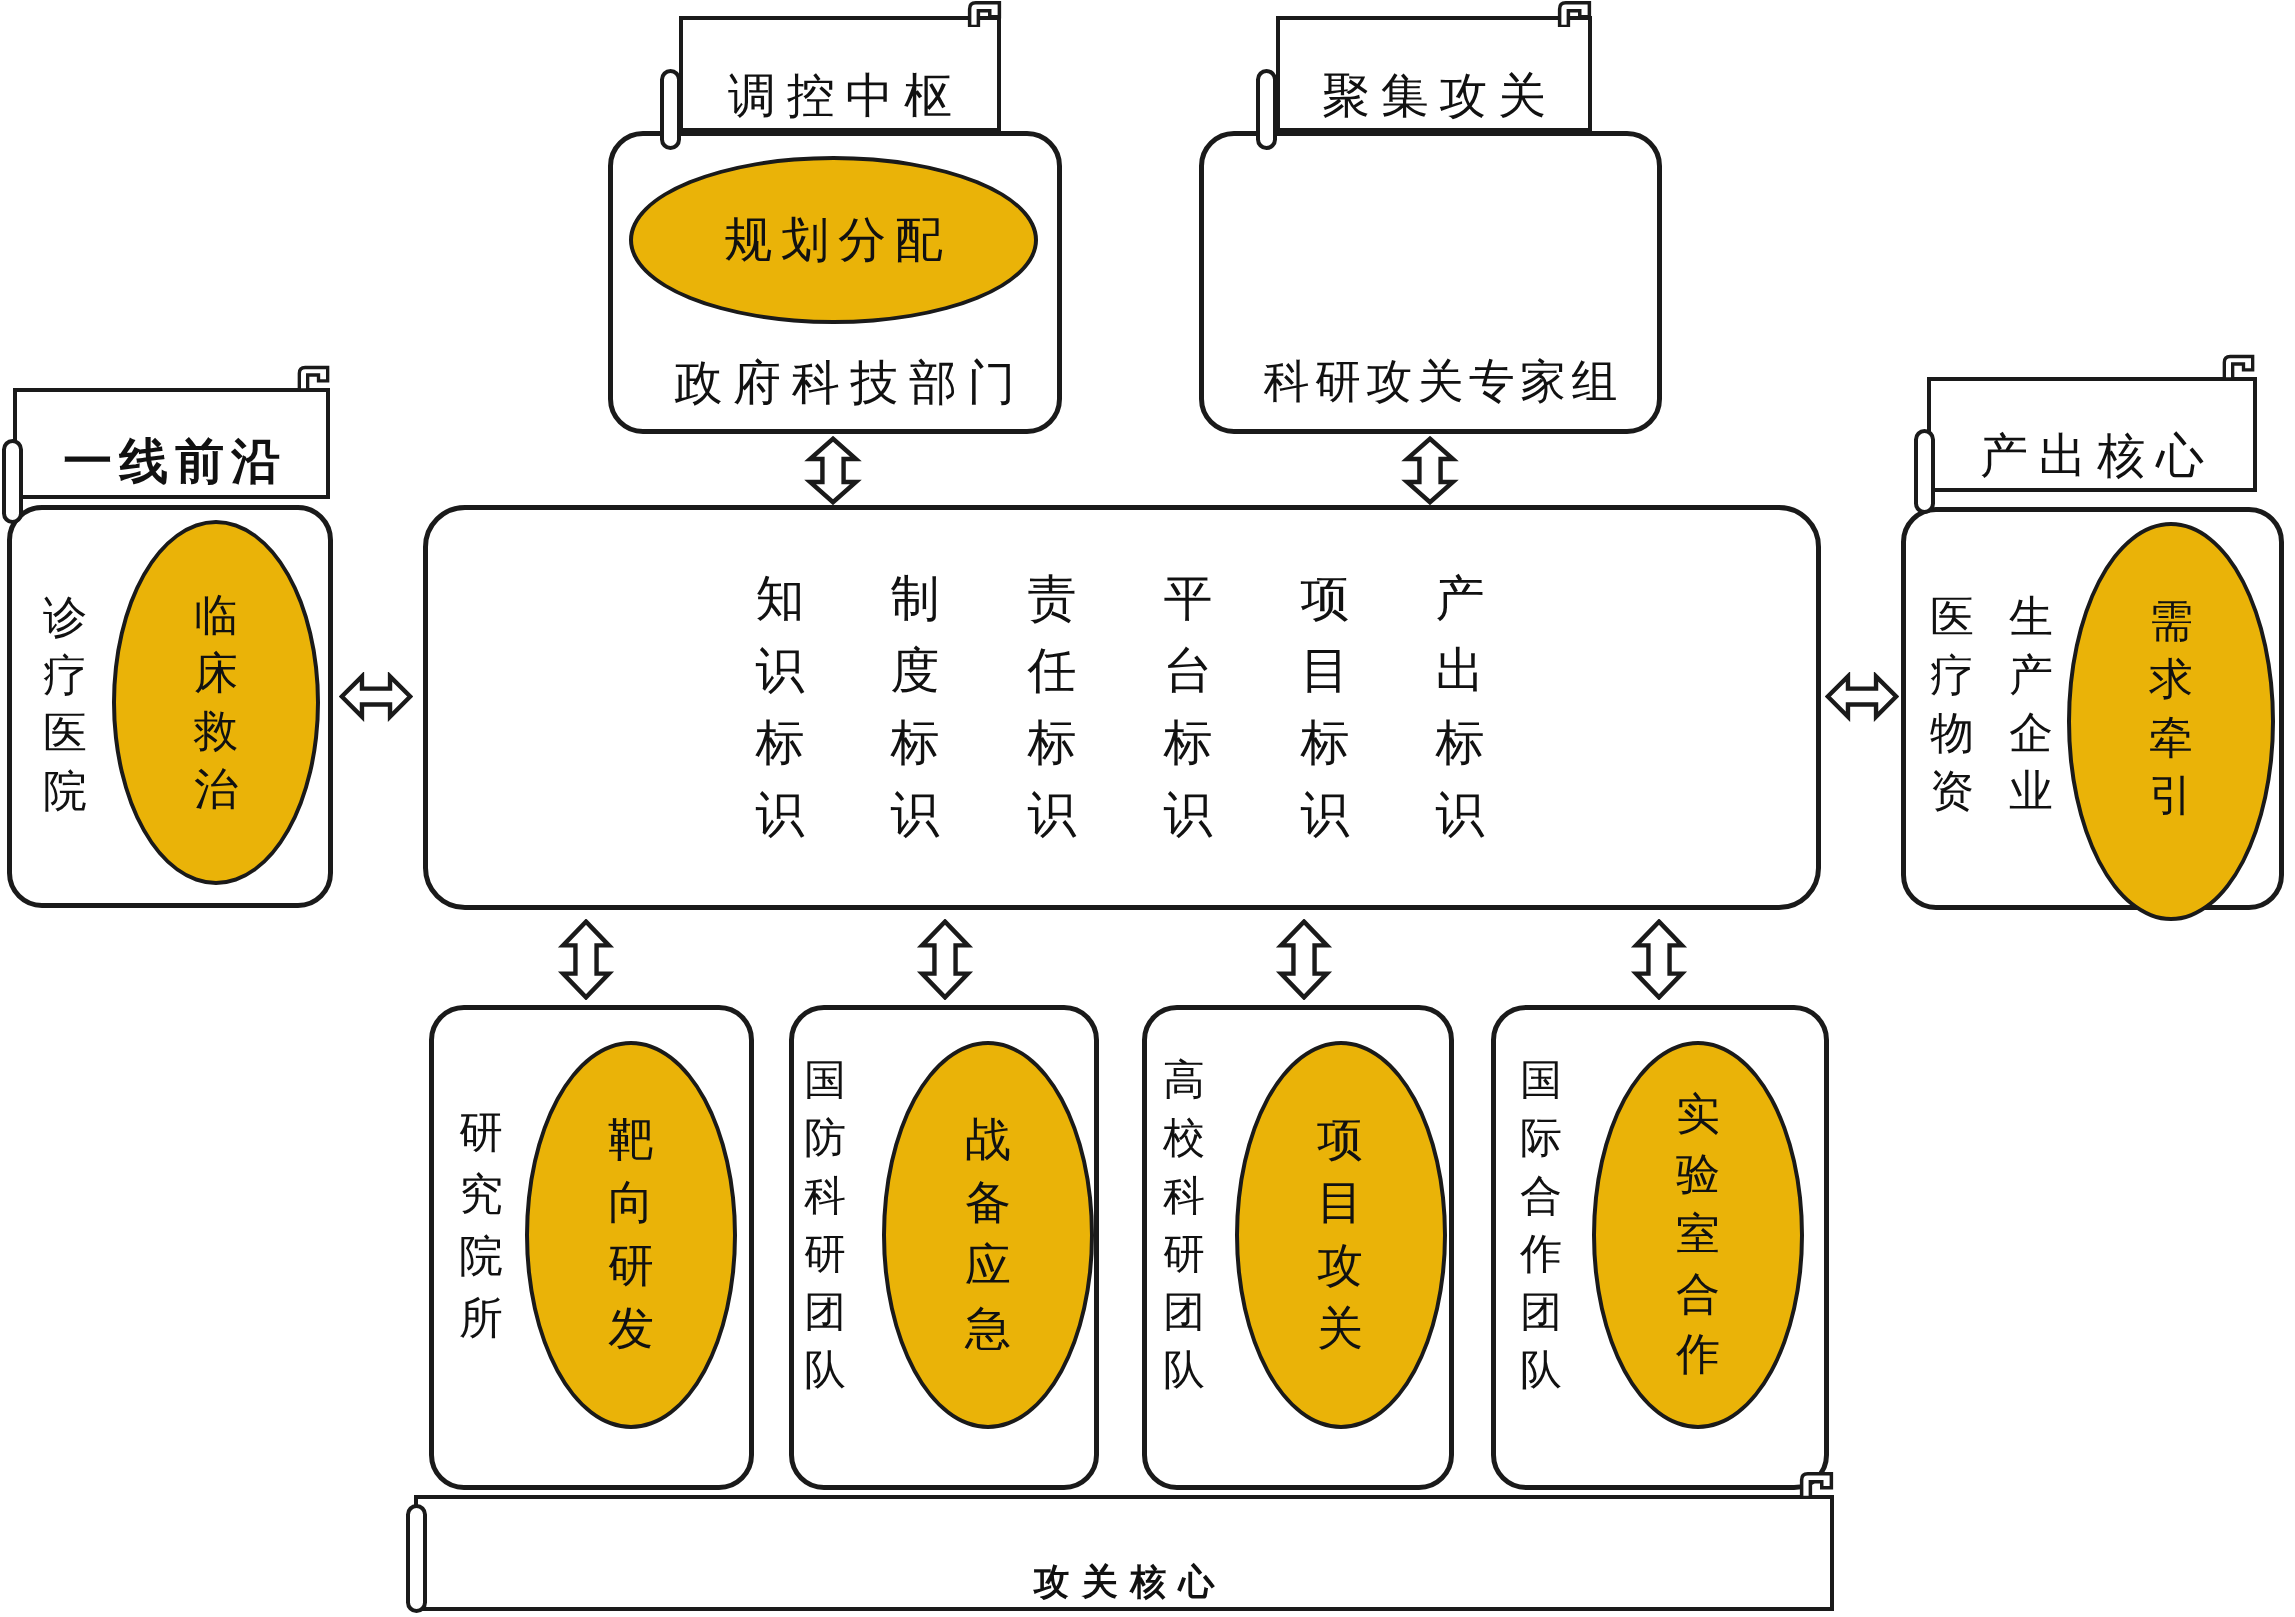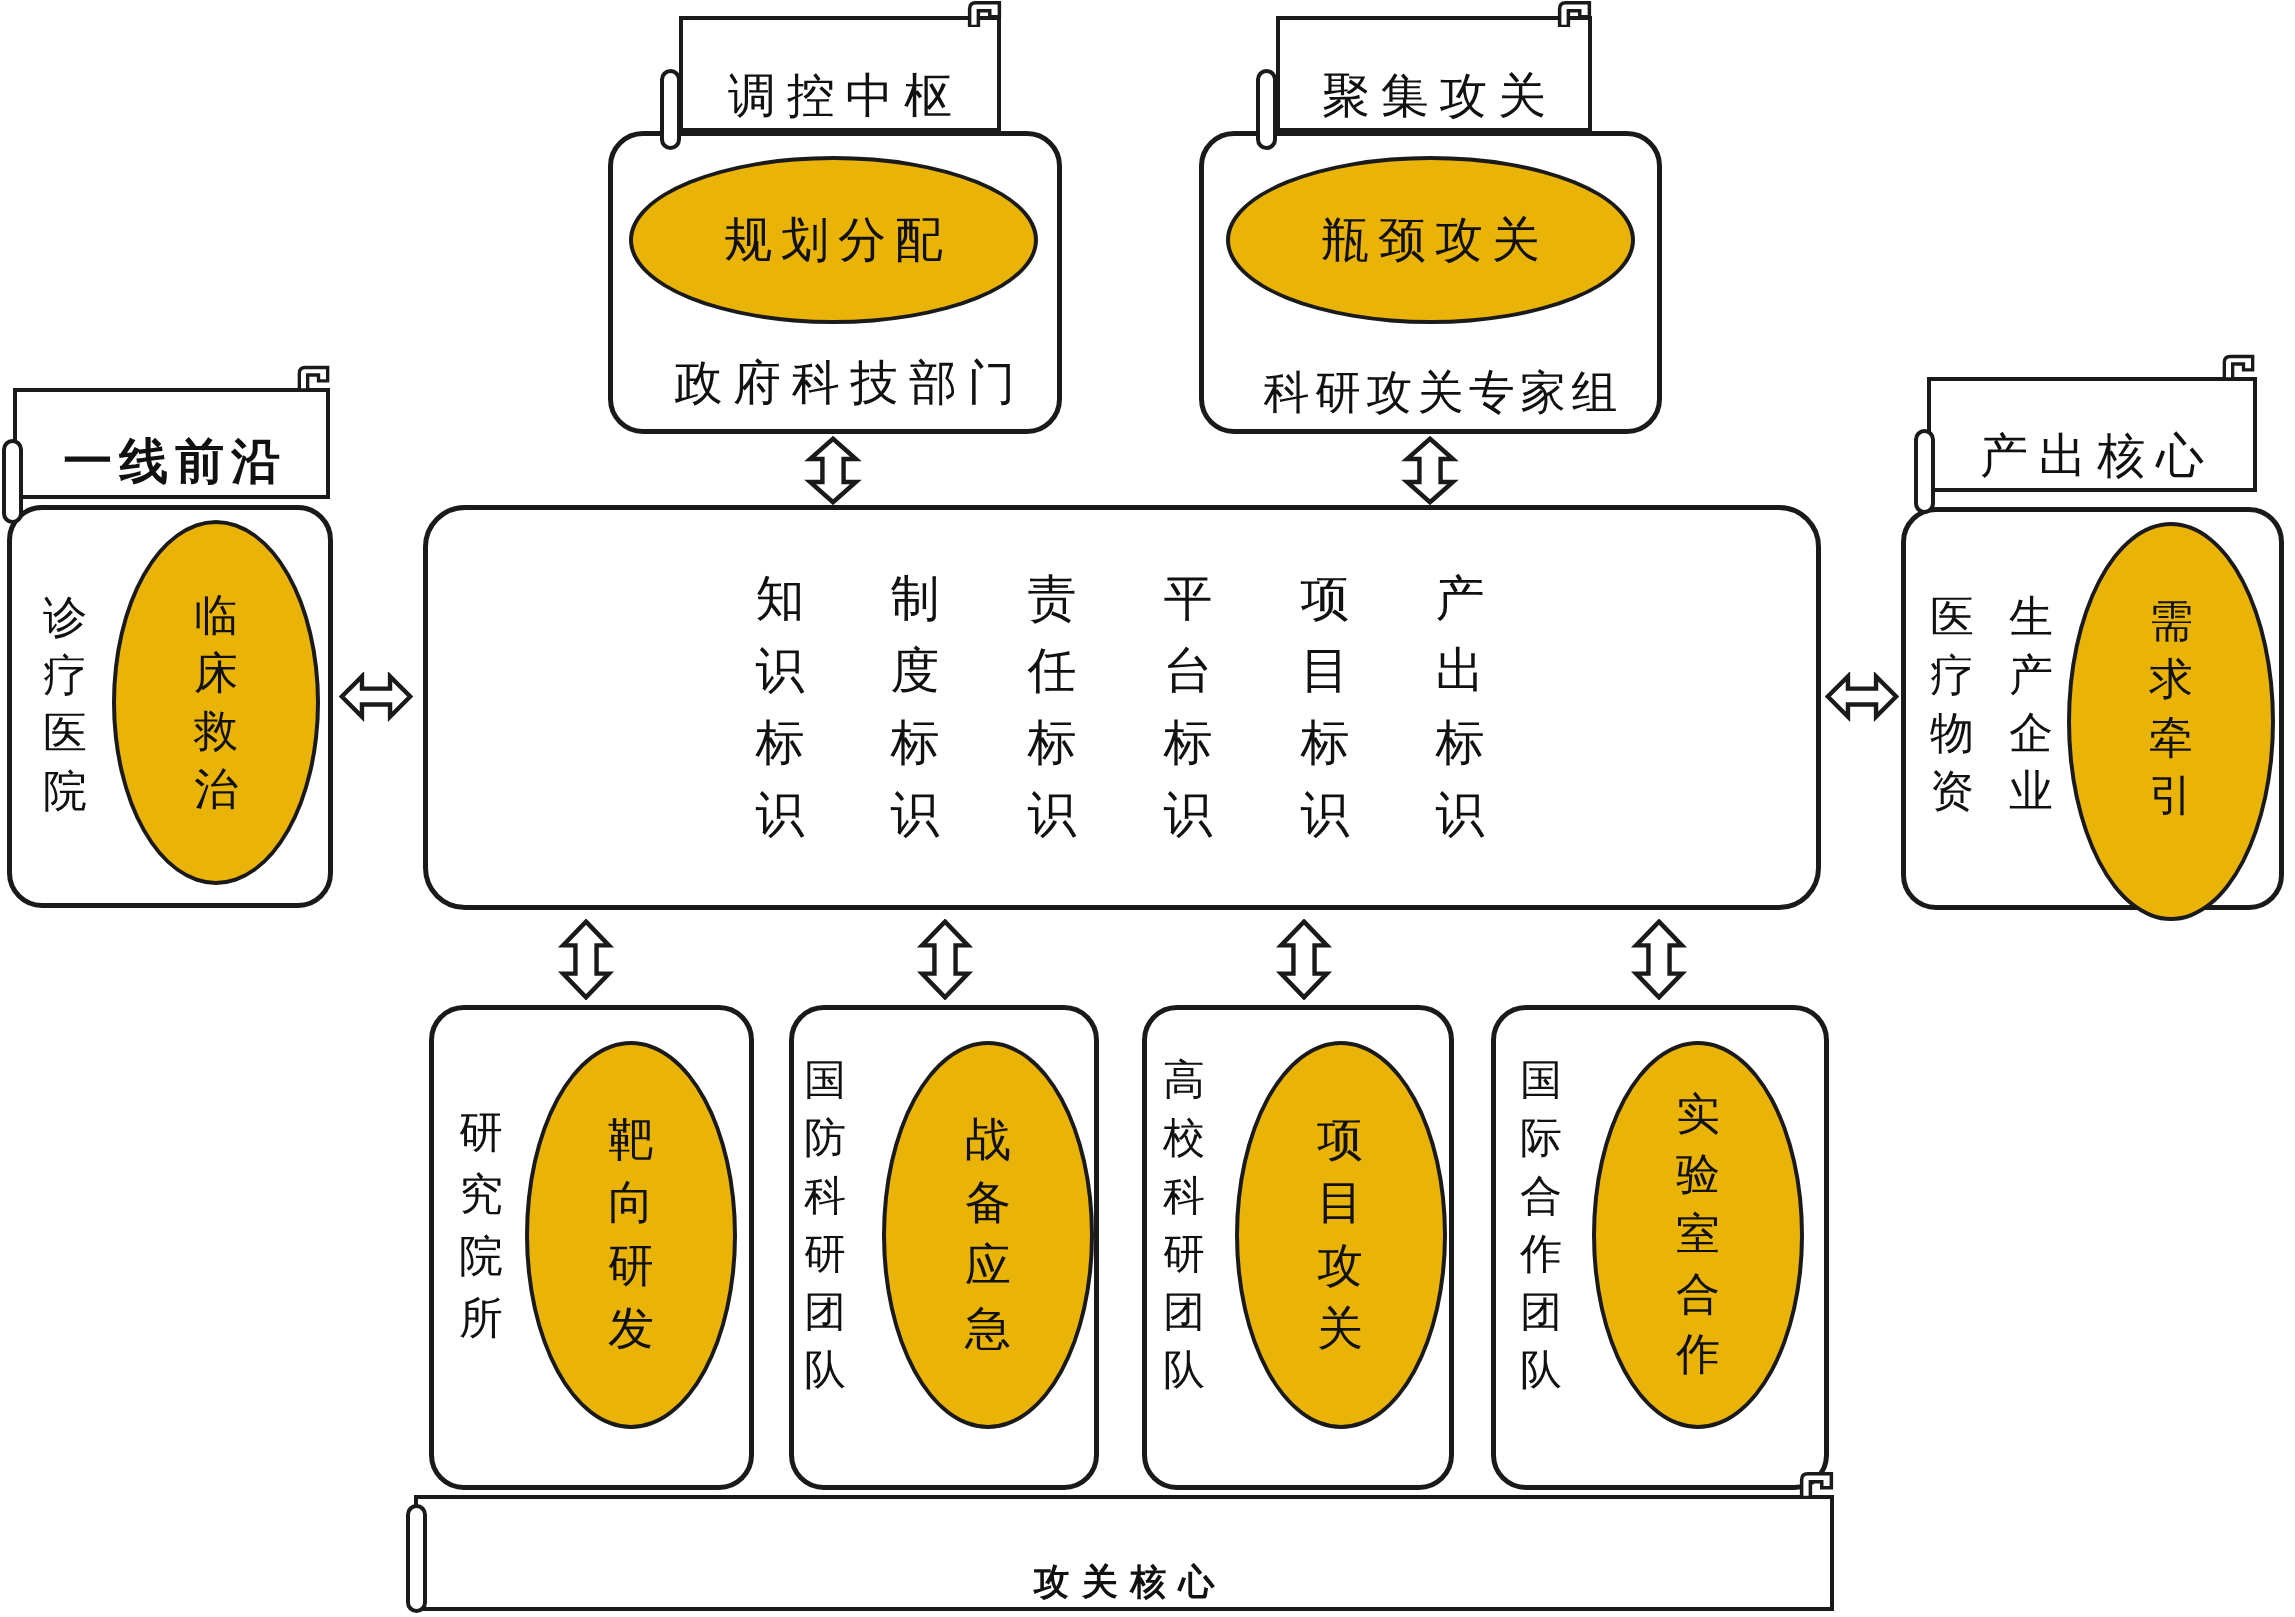--- a/index.html
+++ b/index.html
@@ -44,24 +44,21 @@
 
   <div class="banner" style="left:1276px;top:16px;width:316px;height:116px;">
     <span class="b-txt serif">聚集攻关</span>
   </div>
   <div class="roll" style="left:1256px;top:69px;width:21px;height:81px;"></div>
   <svg class="curl" style="left:1557px;top:0px;" width="35" height="26.5" viewBox="0 0 40 30">
     <path d="M3 30 V10 Q3 3 10 3 H37 V19 H26 V12 H13 V30 Z" fill="#fff" stroke="#1a1a1a" stroke-width="4"></path>
   </svg>
 
   <div class="box" style="left:1199px;top:131px;width:463px;height:303px;"></div>
-  <div class="ellipse" style="left:1226px;top:156px;width:409px;height:168px;">
-    <span class="serif" style="font-size:48px;letter-spacing:8.8px;text-indent:8.8px;">瓶颈攻关</span>
-  </div>
-  <div class="hlabel serif" style="left:1199px;top:351px;width:463px;font-size:46px;letter-spacing:5.3px;text-indent:5.3px;margin-top:11px;">科研攻关专家组</div>
+  <div class="hlabel serif" style="left:1199px;top:351px;width:463px;font-size:46px;letter-spacing:5.3px;text-indent:5.3px;">科研攻关专家组</div>
 
   <svg class="arrow" style="left:1400px;top:436px;" width="60" height="69" viewBox="0 0 68 78">
     <path d="M34 3 L60 26 H46 V52 H60 L34 75 L8 52 H22 V26 H8 Z" fill="#fff" stroke="#1a1a1a" stroke-width="5"></path>
   </svg>
 
   <div class="banner" style="left:13.2px;top:388px;width:317px;height:111px;">
     <span class="hei" style="font-size:49px;letter-spacing:7px;text-indent:7px;">一线前沿</span>
   </div>
   <div class="roll" style="left:1.8px;top:439px;width:21px;height:85px;"></div>
   <svg class="curl" style="left:296px;top:365px;" width="35" height="25" viewBox="0 0 40 30">

